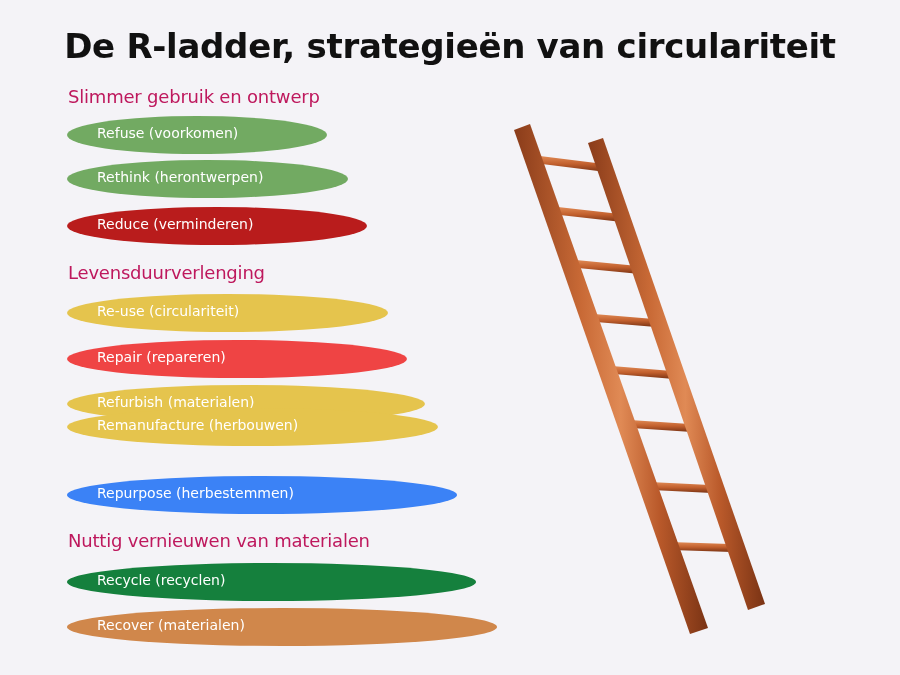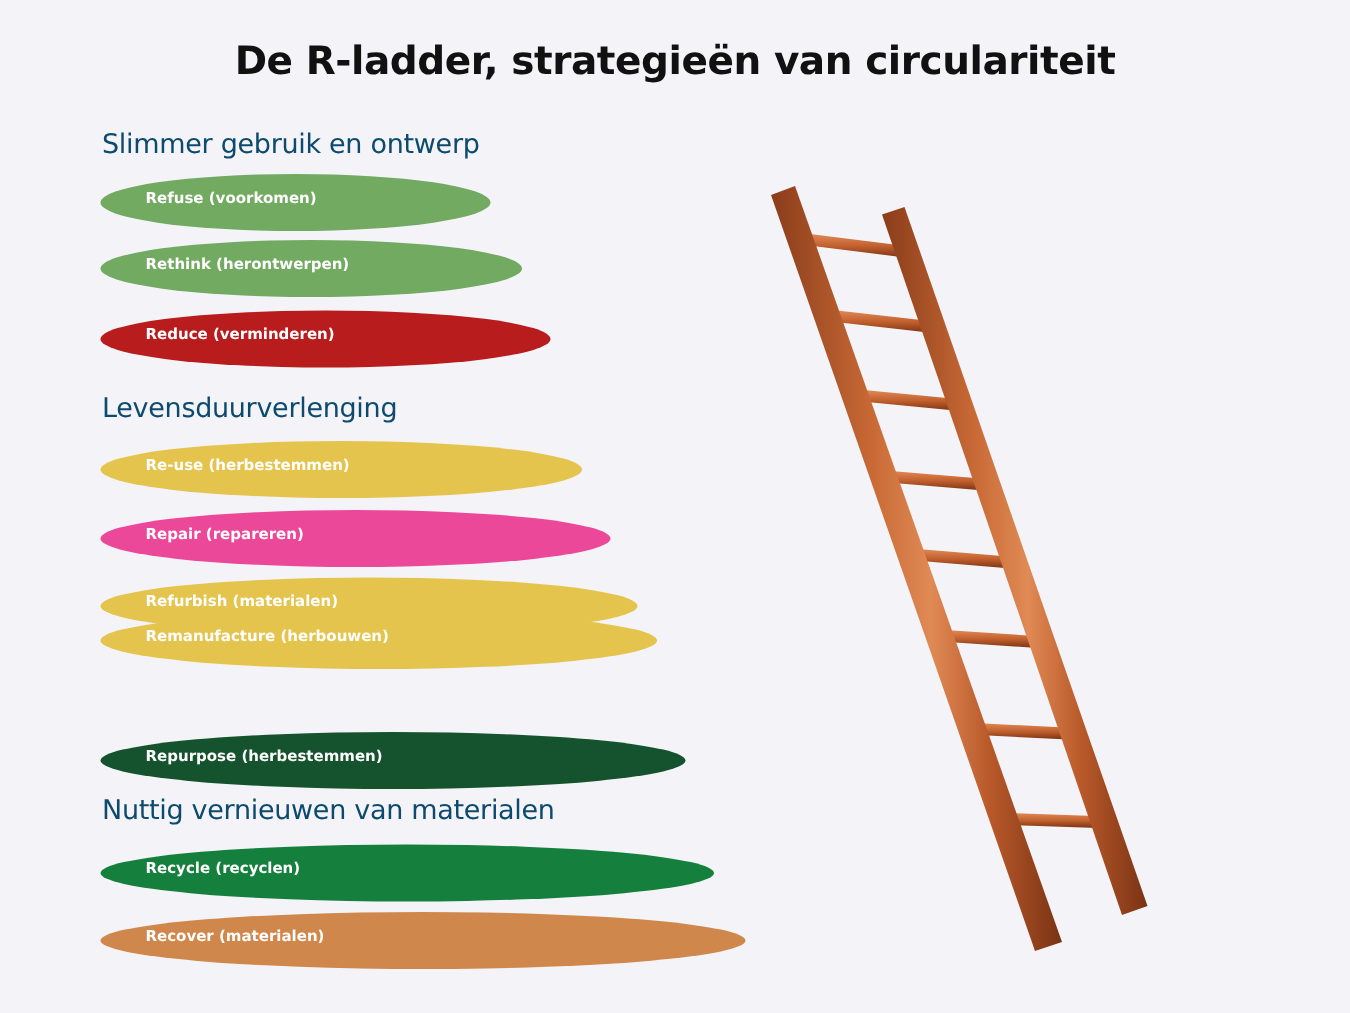--- a/index.html
+++ b/index.html
@@ -3,52 +3,52 @@
 <meta charset="utf-8">
 <style>
   html, body { margin: 0; padding: 0; }
   body {
     width: 900px; height: 675px; position: relative; overflow: hidden;
     background: #f4f3f7;
     font-family: "DejaVu Sans", "Liberation Sans", sans-serif;
   }
   .title {
     position: absolute; left: 0; width: 900px; top: 26px;
-    text-align: center; font-size: 26px; font-weight: bold; color: #111;
+    text-align: center; font-size: 34px; font-weight: bold; color: #111;
     letter-spacing: -0.3px;
   }
   .section-label {
-    position: absolute; left: 68px; font-size: 18px; color: #0c4a6e;
+    position: absolute; left: 68px; font-size: 18px; color: #be185d;
     letter-spacing: -0.2px;
   }
   .pill {
     position: absolute; left: 67px; height: 38px;
     border-radius: 50%;
-    color: #fff; font-weight: bold; font-size: 10px;
+    color: #fff; font-weight: normal; font-size: 14px;
     box-sizing: border-box; padding-left: 30px; line-height: 34px;
     white-space: nowrap;
   }
   .ladder { position: absolute; left: 0; top: 0; }
 </style>
 </head>
 <body>
 
 <div class="title">De R-ladder, strategieën van circulariteit</div>
 
 <div class="section-label" style="top:86px">Slimmer gebruik en ontwerp</div>
 <div class="pill" style="top:116px;width:260px;background:#72aa62">Refuse (voorkomen)</div>
 <div class="pill" style="top:160px;width:281px;background:#72aa62">Rethink (herontwerpen)</div>
 <div class="pill" style="top:207px;width:300px;background:#b91c1c">Reduce (verminderen)</div>
 
 <div class="section-label" style="top:262px">Levensduurverlenging</div>
-<div class="pill" style="top:294px;width:321px;background:#e5c44d">Re-use (herbestemmen)</div>
-<div class="pill" style="top:340px;width:340px;background:#ec4899">Repair (repareren)</div>
+<div class="pill" style="top:294px;width:321px;background:#e5c44d">Re-use (circulariteit)</div>
+<div class="pill" style="top:340px;width:340px;background:#ef4444">Repair (repareren)</div>
 <div class="pill" style="top:385px;width:358px;background:#e5c44d">Refurbish (materialen)</div>
 <div class="pill" style="top:408px;width:371px;background:#e5c44d">Remanufacture (herbouwen)</div>
-<div class="pill" style="top:488px;width:390px;background:#14532d">Repurpose (herbestemmen)</div>
+<div class="pill" style="top:476px;width:390px;background:#3b82f6">Repurpose (herbestemmen)</div>
 
 <div class="section-label" style="top:530px">Nuttig vernieuwen van materialen</div>
 <div class="pill" style="top:563px;width:409px;background:#15803d">Recycle (recyclen)</div>
 <div class="pill" style="top:608px;width:430px;background:#d0874b">Recover (materialen)</div>
 
 <svg class="ladder" width="900" height="675" viewBox="0 0 900 675">
   <defs>
     <linearGradient id="railGrad" x1="0" y1="0" x2="1" y2="0">
       <stop offset="0" stop-color="#8a3c1a"></stop>
       <stop offset="0.35" stop-color="#c96a36"></stop>

